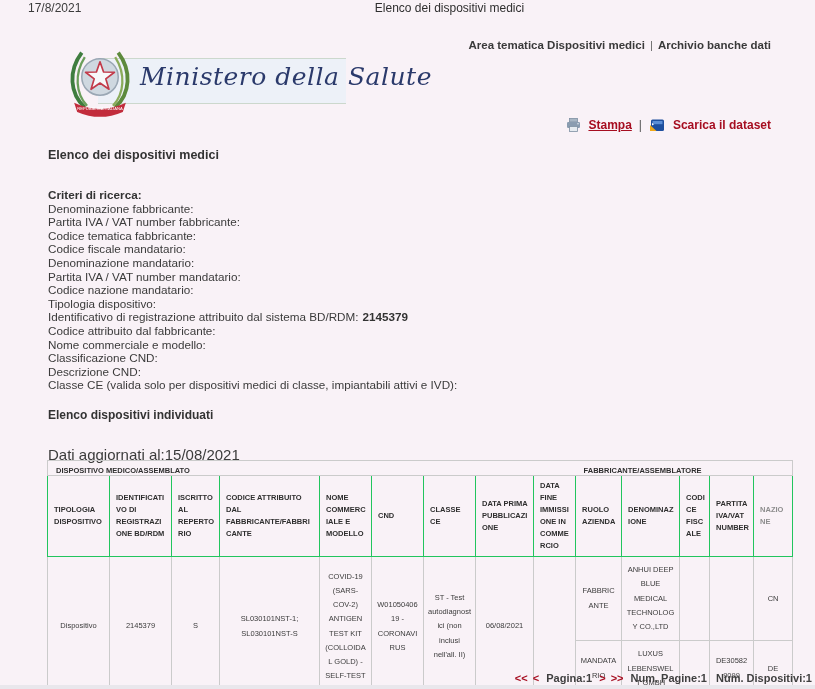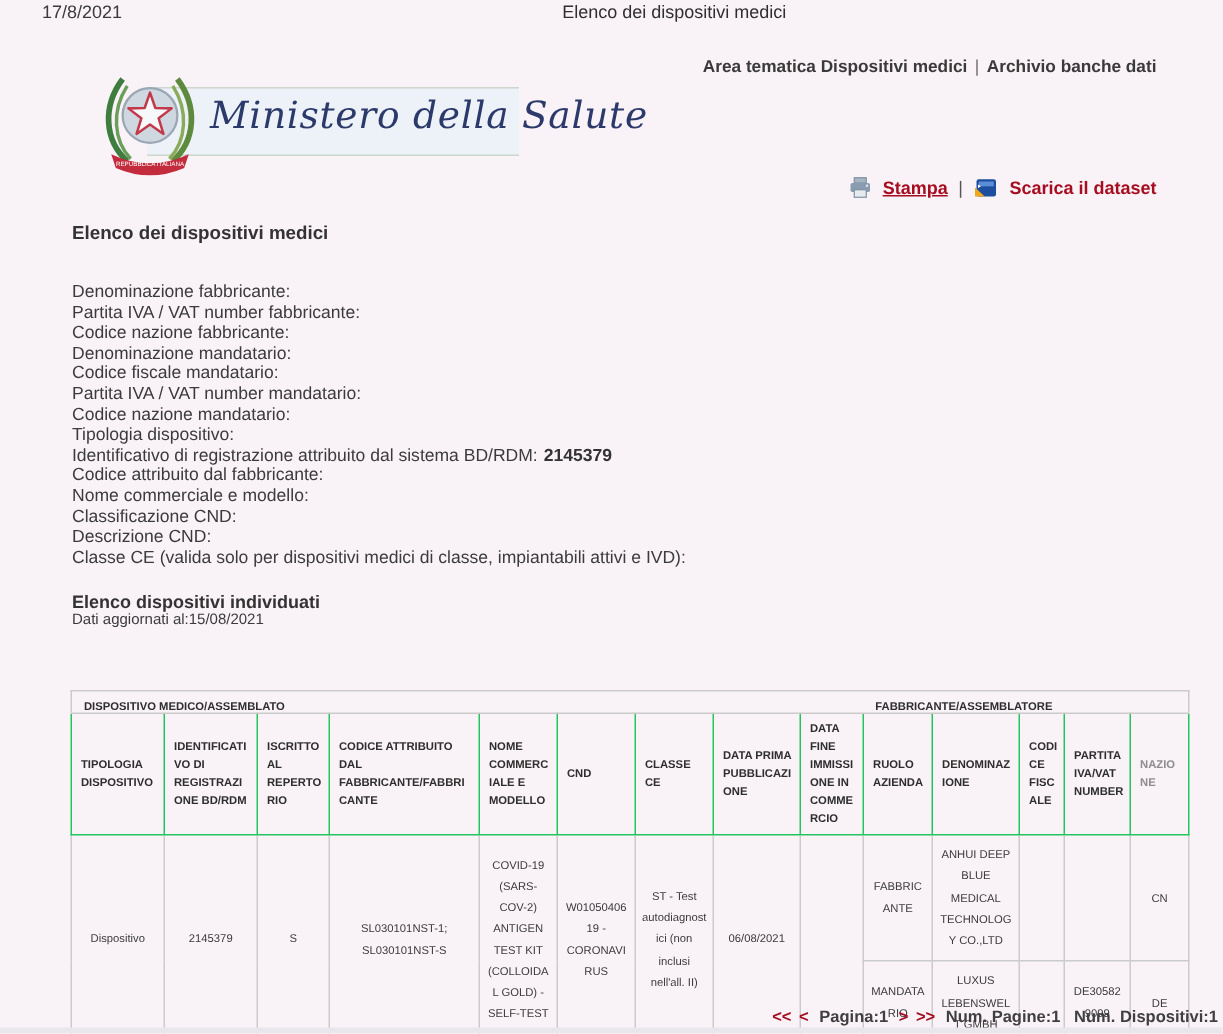--- a/index.html
+++ b/index.html
@@ -45,21 +45,21 @@
   .actions .sep { color: #555; font-weight: normal; }
 
   
   .content { position: absolute; left: 48px; top: 148px; width: 730px; }
   .section-heading { font-size: 12.5px; font-weight: bold; color: #333; }
   .criteria-block { margin-top: 26px; }
   .crit { font-size: 11.7px; line-height: 13.6px; }
   .crit-head { font-weight: bold; color: #333; }
   .crit-val { font-weight: bold; color: #333; margin-left: 4px; }
   .results-heading { margin-top: 16px; font-size: 12px; font-weight: bold; color: #333; }
-  .updated { font-size: 10px; }
+  .updated { margin-top: 24px; font-size: 15px; }
 
   
   .tablewrap { position: absolute; left: 47px; top: 460px; width: 745px; }
   table { width: 100%; border-collapse: collapse; table-layout: fixed; border: 1px solid #cbcbcb; }
   th, td { overflow-wrap: break-word; }
   tr.grp th {
     border: none; border-bottom: 1px solid #cbcbcb;
     font-size: 7.5px; font-weight: bold; color: #2e2e2e;
     text-align: left; padding: 5px 6px 0 8px;
   }
@@ -126,25 +126,26 @@
     <path d="M1 13 L1 7 L7.5 13 Z" fill="#f0a818"></path>
     <path d="M3 5 L5 6.2 L3 7.4 Z" fill="#ffffff"></path>
   </svg>
   <a class="link-red">Scarica il dataset</a>
 </div>
 
 <div class="content">
   <div class="section-heading">Elenco dei dispositivi medici</div>
 
   <div class="criteria-block">
+    <div class="crit crit-head">Criteri di ricerca:</div>
     <div class="crit"><span>Denominazione fabbricante:</span><span class="crit-val"></span></div>
     <div class="crit"><span>Partita IVA / VAT number fabbricante:</span><span class="crit-val"></span></div>
-    <div class="crit"><span>Codice nazione fabbricante:</span><span class="crit-val"></span></div>
+    <div class="crit"><span>Codice tematica fabbricante:</span><span class="crit-val"></span></div>
+    <div class="crit"><span>Codice fiscale mandatario:</span><span class="crit-val"></span></div>
     <div class="crit"><span>Denominazione mandatario:</span><span class="crit-val"></span></div>
-    <div class="crit"><span>Codice fiscale mandatario:</span><span class="crit-val"></span></div>
     <div class="crit"><span>Partita IVA / VAT number mandatario:</span><span class="crit-val"></span></div>
     <div class="crit"><span>Codice nazione mandatario:</span><span class="crit-val"></span></div>
     <div class="crit"><span>Tipologia dispositivo:</span><span class="crit-val"></span></div>
     <div class="crit"><span>Identificativo di registrazione attribuito dal sistema BD/RDM:</span><span class="crit-val">2145379</span></div>
     <div class="crit"><span>Codice attribuito dal fabbricante:</span><span class="crit-val"></span></div>
     <div class="crit"><span>Nome commerciale e modello:</span><span class="crit-val"></span></div>
     <div class="crit"><span>Classificazione CND:</span><span class="crit-val"></span></div>
     <div class="crit"><span>Descrizione CND:</span><span class="crit-val"></span></div>
     <div class="crit"><span>Classe CE (valida solo per dispositivi medici di classe, impiantabili attivi e IVD):</span><span class="crit-val"></span></div>
   </div>

